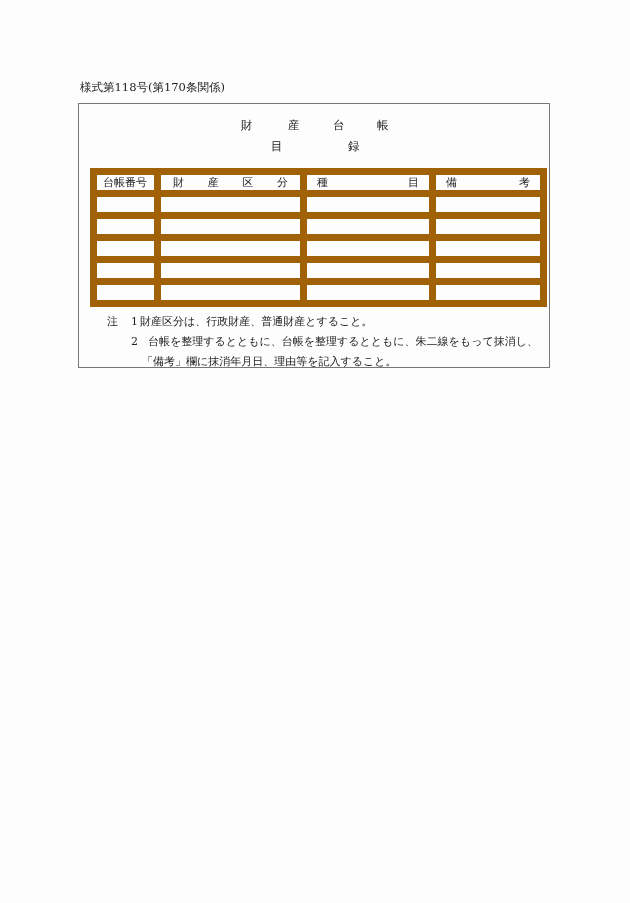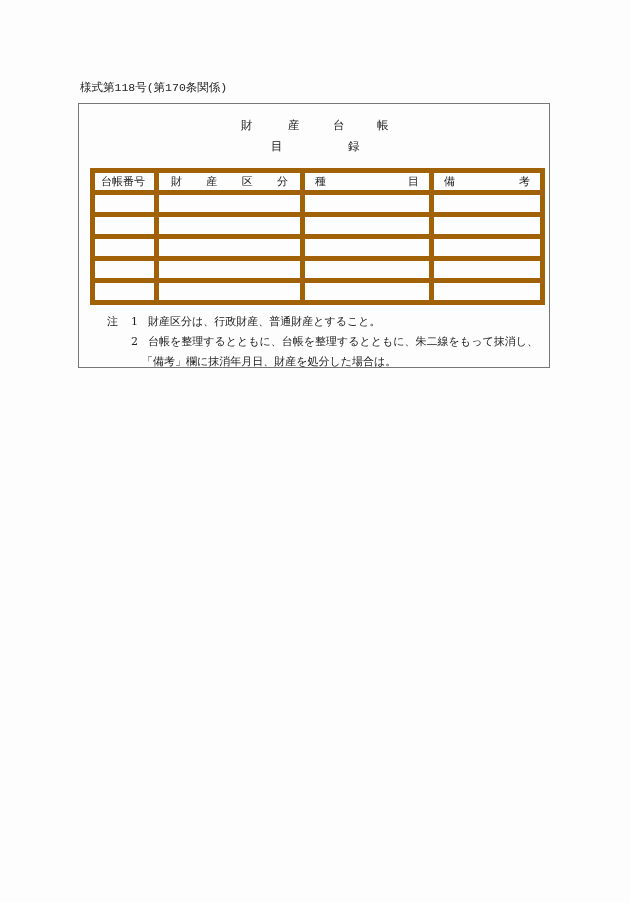--- a/index.html
+++ b/index.html
@@ -1,31 +1,31 @@
 <!DOCTYPE html>
 <html><head>
   <meta charset="utf-8">
   <style>
     html, body { margin: 0; padding: 0; }
     body {
       width: 630px; height: 903px; background: #fdfdfd; position: relative;
       font-family: "DejaVu Serif", "Liberation Serif", serif; color: #222;
       overflow: hidden;
     }
-    .form-label { position: absolute; left: 80px; top: 80px; font-size: 11.5px; letter-spacing: 0px; font-family: Liberation Mono, monospace; }
+    .form-label { position: absolute; left: 80px; top: 80px; font-size: 11.5px; letter-spacing: 0px; }
     .outer-box { position: absolute; left: 78px; top: 103px; width: 472px; height: 265px; border: 1px solid #777; box-sizing: border-box; }
     .title { position: absolute; top: 118px; left: 0; width: 630px; font-size: 11.5px; }
     .title span, .subtitle span { position: absolute; }
     .subtitle { position: absolute; top: 139px; left: 0; width: 630px; font-size: 11.5px; }
     table.ledger {
       position: absolute; left: 90px; top: 168px; width: 450px; border-collapse: collapse;
       font-size: 11px; table-layout: fixed;
     }
     table.ledger td, table.ledger th {
-      border: 5px solid #a16207; height: 22px; padding: 0 6px; font-weight: normal; box-sizing: border-box;
+      border: 7px solid #a16207; height: 22px; padding: 0 6px; font-weight: normal; box-sizing: border-box;
     }
     .hcell { display: flex; justify-content: space-between; }
     .notes { position: absolute; left: 0; top: 312px; width: 630px; font-size: 11px; line-height: 20px; }
     .notes div { position: absolute; white-space: nowrap; }
   </style>
 </head>
 <body>
 
 <div class="form-label">様式第118号(第170条関係)</div>
 
@@ -106,17 +106,17 @@
         <td></td>
         <td></td>
         <td></td>
       </tr>
 </tbody>
   </table>
 
 <div class="notes">
   <div style="left:107px; top:0">注</div>
   <div style="left:131px; top:0">1</div>
-  <div style="left:148px; top:0">財産区分は、行政財産、普通財産とすること。</div>
+  <div style="left:140px; top:0">財産区分は、行政財産、普通財産とすること。</div>
   <div style="left:131px; top:20px">2</div>
   <div style="left:148px; top:20px">台帳を整理するとともに、台帳を整理するとともに、朱二線をもって抹消し、</div>
-  <div style="left:142px; top:40px">「備考」欄に抹消年月日、財産を処分した場合は。</div>
+  <div style="left:142px; top:40px">「備考」欄に抹消年月日、理由等を記入すること。</div>
 </div>
 
 </body></html>

